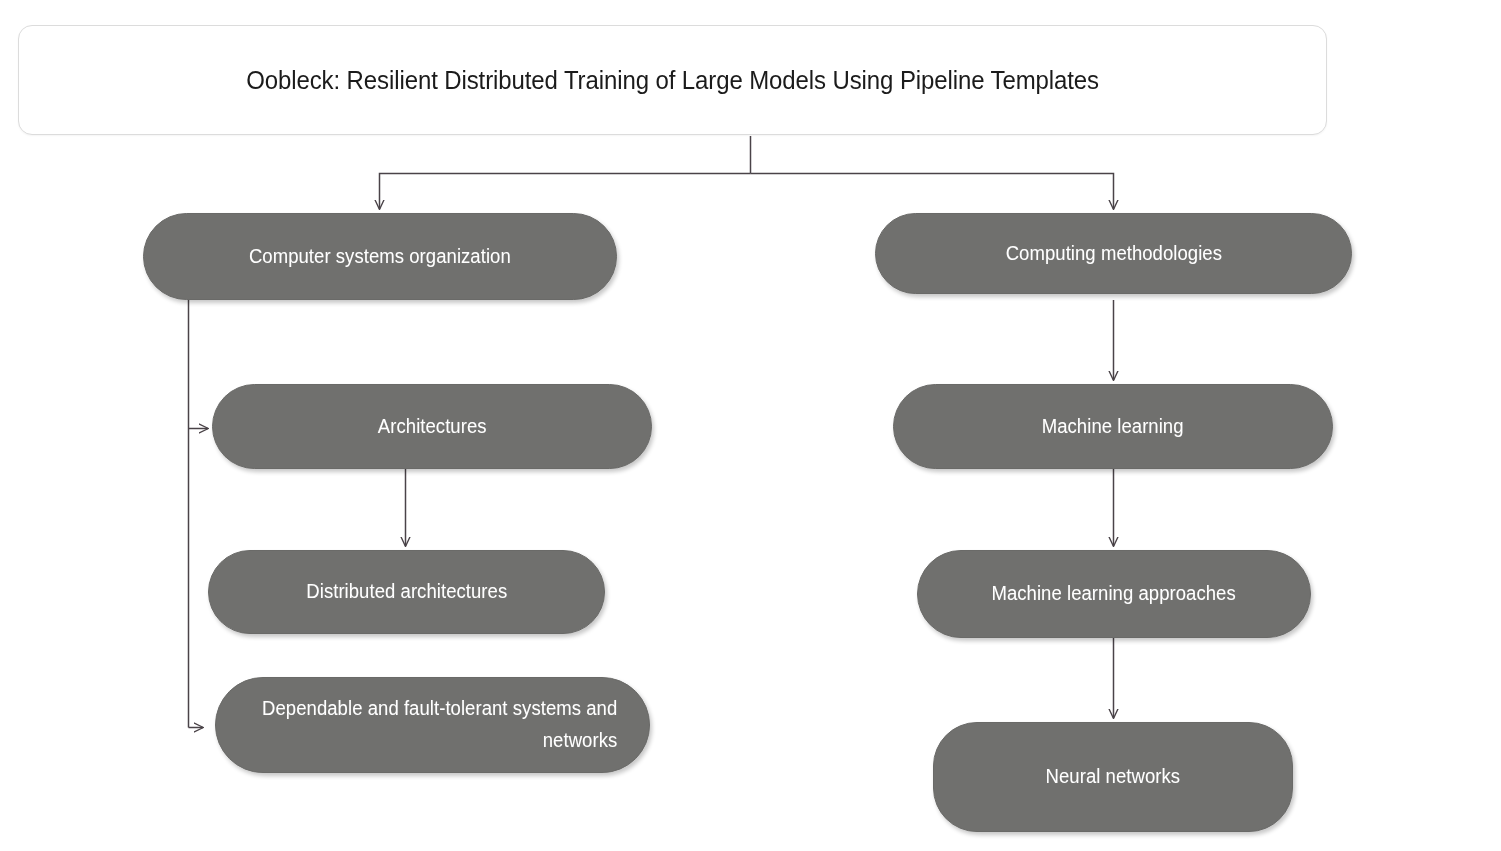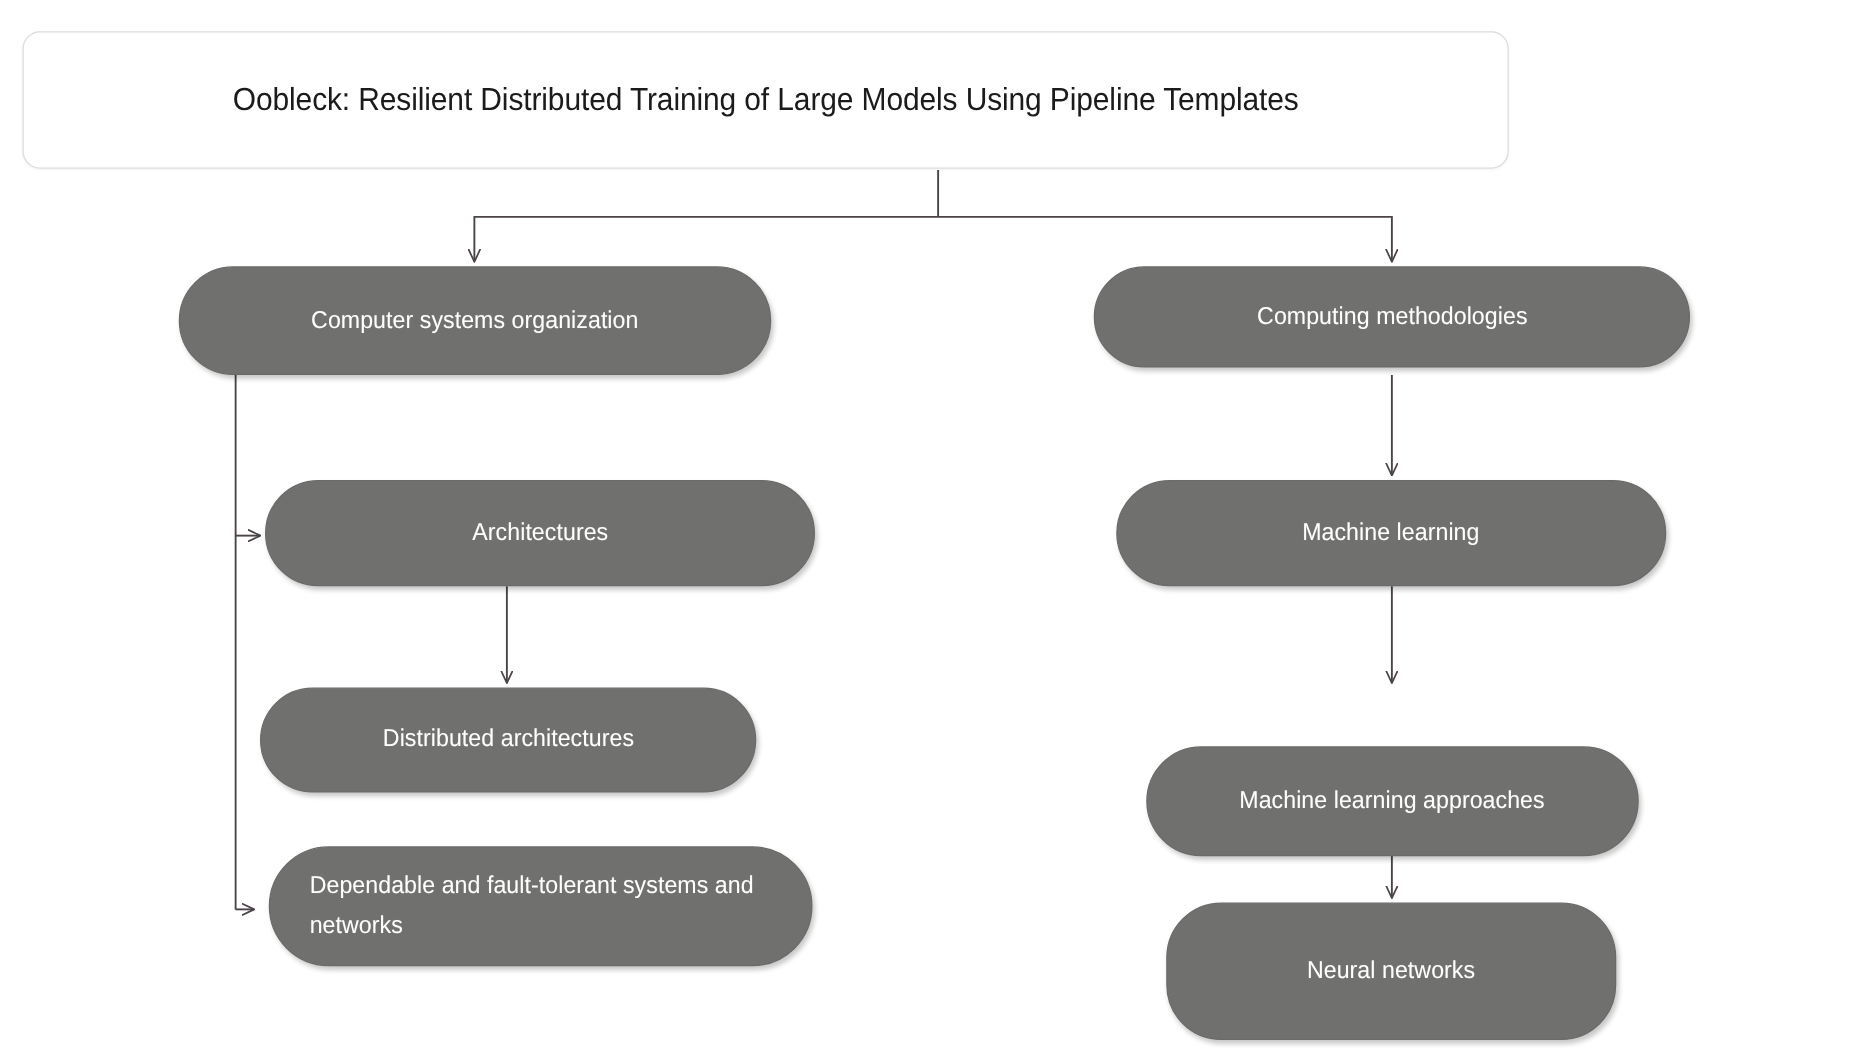--- a/index.html
+++ b/index.html
@@ -25,21 +25,21 @@
     top: 0;
     width: 1501px;
     height: 851px;
     pointer-events: none;
   }
   
   .title-card {
     position: absolute;
     left: 18px;
     top: 25px;
-    width: 1189px;
+    width: 1309px;
     height: 110px;
     box-sizing: border-box;
     background: #ffffff;
     border: 1px solid #dcdcdc;
     border-radius: 14px;
     display: flex;
     align-items: center;
     justify-content: center;
     box-shadow: 0 1px 2px rgba(0,0,0,0.045);
   }
@@ -55,21 +55,21 @@
   }
   
   .node {
     position: absolute;
     box-sizing: border-box;
     background: #70706e;
     border: 1px solid #6a6a68;
     display: flex;
     align-items: center;
     justify-content: center;
-    text-align: left;
+    text-align: right;
     box-shadow: 2px 3px 4px rgba(0,0,0,0.22);
     padding: 0 26px;
   }
   .node-label {
     font-family: "Liberation Sans Narrow", "Liberation Sans", "DejaVu Sans", sans-serif;
     font-size: 19.5px;
     font-weight: 400;
     color: #ffffff;
     line-height: 1.62;
     letter-spacing: 0.05px;
@@ -127,21 +127,21 @@
   </div>
 
   <div class="node" style="left:893px; top:384px; width:440px; height:85px; border-radius:42.5px;">
     <span class="node-label">Machine learning</span>
   </div>
 
   <div class="node" style="left:208px; top:550px; width:397px; height:84px; border-radius:44px;">
     <span class="node-label">Distributed architectures</span>
   </div>
 
-  <div class="node" style="left:917px; top:550px; width:394px; height:88px; border-radius:44px;margin-top:47px;">
+  <div class="node" style="left:917px; top:550px; width:394px; height:88px; border-radius:44px;">
     <span class="node-label">Machine learning approaches</span>
   </div>
 
   <div class="node" style="left:215px; top:677px; width:435px; height:96px; border-radius:48px; padding:13px 22px;">
     <span class="node-label">Dependable and fault-tolerant systems and networks</span>
   </div>
 
   <div class="node" style="left:933px; top:722px; width:360px; height:110px; border-radius:44px;">
     <span class="node-label">Neural networks</span>
   </div>

